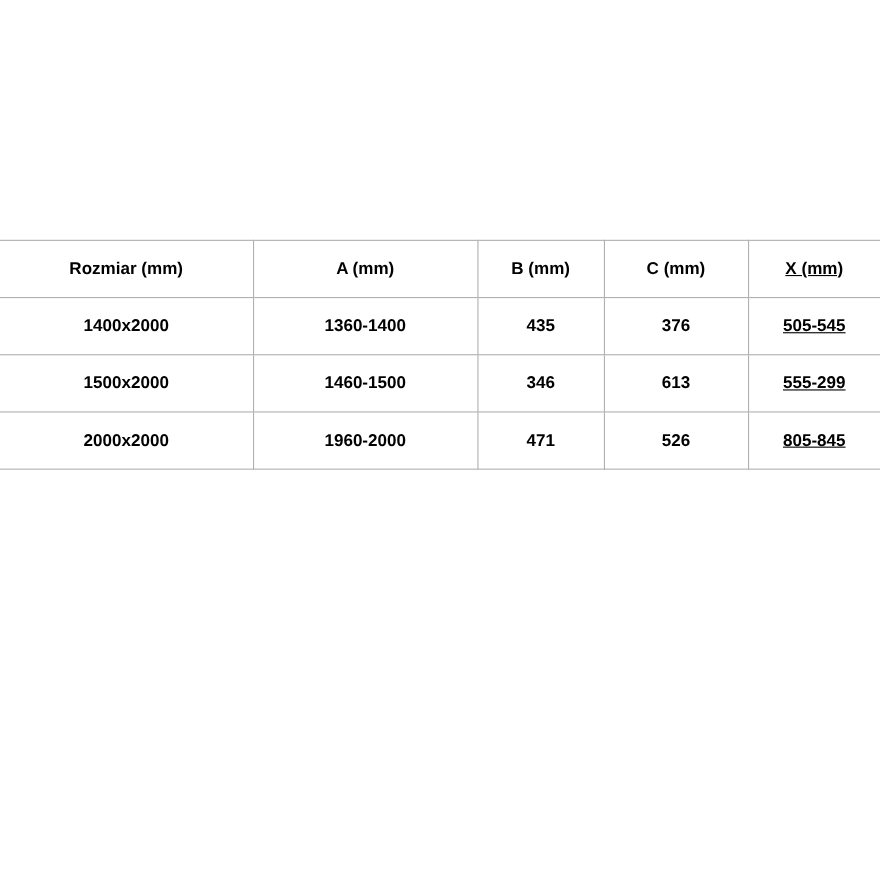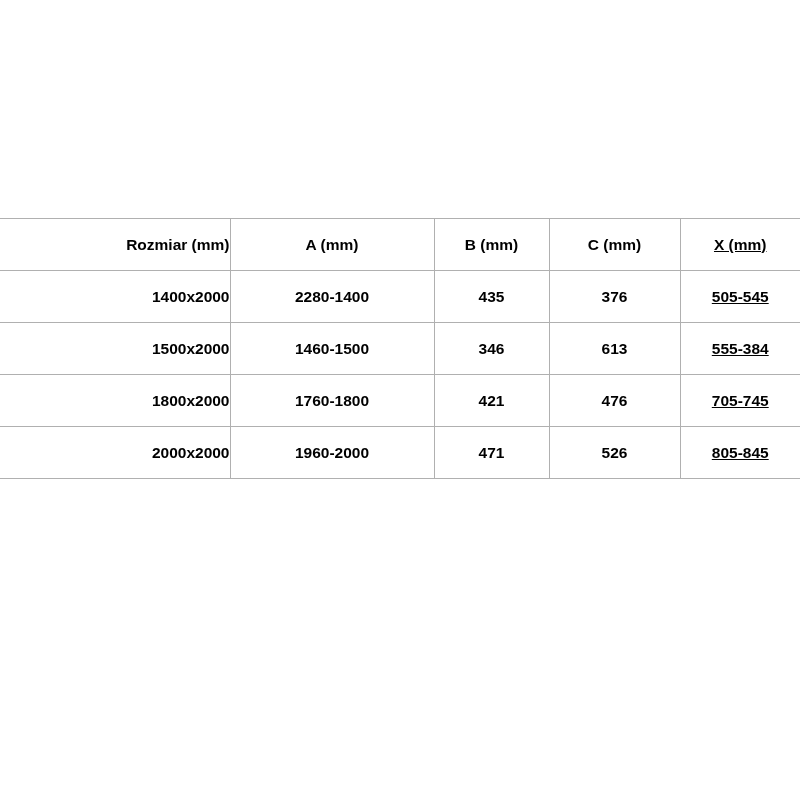--- a/index.html
+++ b/index.html
@@ -32,21 +32,20 @@
     font-weight: bold;
     color: #000000;
     font-size: 15.5px;
     height: 51px;
     padding: 0;
     line-height: 1.1;
   }
   
   table.spec-table tr td:first-child {
     border-left: none;
-    text-align: right;
   }
   table.spec-table tr td:last-child {
     border-right: none;
     text-decoration: underline;
   }
   col.c0 { width: 230px; }
   col.c1 { width: 204px; }
   col.c2 { width: 115px; }
   col.c3 { width: 131px; }
   col.c4 { width: 120px; }
@@ -69,38 +68,31 @@
     <tbody>
       <tr class="head">
         <td>Rozmiar (mm)</td>
         <td>A (mm)</td>
         <td>B (mm)</td>
         <td>C (mm)</td>
         <td>X (mm)</td>
       </tr>
       <tr>
         <td>1400x2000</td>
-        <td>2280-1400</td>
+        <td>1360-1400</td>
         <td>435</td>
         <td>376</td>
         <td>505-545</td>
       </tr>
       <tr>
         <td>1500x2000</td>
         <td>1460-1500</td>
         <td>346</td>
         <td>613</td>
-        <td>555-384</td>
-      </tr>
-      <tr>
-        <td>1800x2000</td>
-        <td>1760-1800</td>
-        <td>421</td>
-        <td>476</td>
-        <td>705-745</td>
+        <td>555-299</td>
       </tr>
       <tr>
         <td>2000x2000</td>
         <td>1960-2000</td>
         <td>471</td>
         <td>526</td>
         <td>805-845</td>
       </tr>
     </tbody>
   </table>

